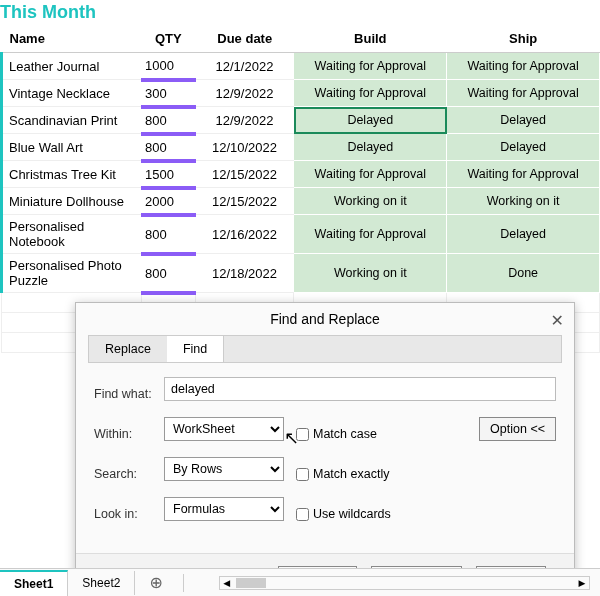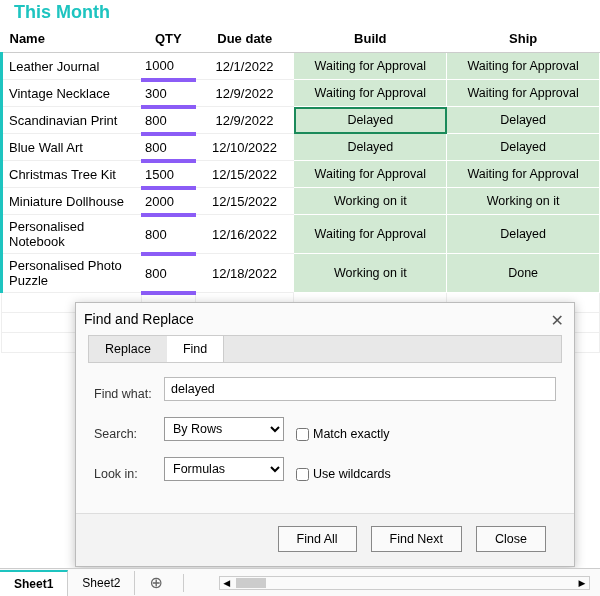--- a/index.html
+++ b/index.html
@@ -1,31 +1,31 @@
 <!DOCTYPE html>
 <html><head>
 <meta charset="utf-8">
 <style>
 * { box-sizing: border-box; margin: 0; padding: 0; }
 body { font-family: Arial, sans-serif; font-size: 13px; background: #fff; width: 600px; height: 596px; overflow: hidden; position: relative; }
 
-.title { color: #1ec4c0; font-size: 18px; font-weight: bold; padding: 2px 14px; }
+.title { color: #1ec4c0; font-size: 18px; font-weight: bold; padding: 2px 0; }
 
 .sheet { width: 100%; border-collapse: collapse; }
 .sheet th { font-weight: bold; text-align: left; padding: 6px 8px; border-bottom: 1px solid #ccc; }
 .sheet th.center { text-align: center; }
 .sheet td.rowlabel { padding: 4px 6px; border-left: 3px solid #1ec4c0; border-bottom: 1px solid #eee; max-width: 110px; }
 .sheet td.qty { text-align: left; padding: 4px 10px 4px 4px; border-bottom: 4px solid #8b5cf6; }
 .sheet td.date { text-align: center; padding: 4px 6px; border-bottom: 1px solid #eee; }
 .sheet td.status { background: #d2e9d3; text-align: center; padding: 6px 4px; border: 1px solid #fff; font-size: 12.5px; }
 .sheet td.status.sel { outline: 2px solid #1b8a5a; outline-offset: -2px; }
 .gridrow td { border: 1px solid #eee; height: 20px; }
 
 .dialog { position: absolute; left: 75px; top: 302px; width: 500px; background: #fafafa; border: 1px solid #bbb; box-shadow: 0 2px 10px rgba(0,0,0,.25); }
-.dialog-title { text-align: left; font-size: 14px; padding: 8px; position: relative; }
+.dialog-title { text-align: center; font-size: 14px; padding: 8px; position: relative; }
 .dialog-close { position: absolute; right: 10px; top: 8px; cursor: pointer; font-size: 16px; color: #555; }
 .tabs { display: flex; border: 1px solid #ccc; margin: 0 12px; background: #e8e8e8; }
 .tab { padding: 6px 16px; cursor: pointer; font-size: 12.5px; }
 .tab.active { background: #fff; border-right: 1px solid #ccc; }
 .dialog-body { padding: 14px 18px 8px; }
 .row { display: flex; align-items: flex-end; margin-bottom: 16px; }
 .row label { width: 70px; font-size: 12.5px; color: #333; }
 .row input[type=text] { flex: 1; padding: 4px 6px; border: 1px solid #bbb; font-size: 12.5px; }
 .row select { width: 120px; padding: 3px 4px; border: 1px solid #999; font-size: 12.5px; background: #fff; }
 .cbwrap { display: flex; align-items: center; gap: 4px; margin-left: 12px; font-size: 12.5px; }
@@ -145,20 +145,30 @@
   </div>
   <div class="tabs">
     <div class="tab">Replace</div>
     <div class="tab active">Find</div>
   </div>
   <div class="dialog-body">
     <div class="row">
       <label>Find what:</label>
       <input type="text" value="delayed" style="">
     </div>
+    <div class="row" style="position:relative">
+      <label>Within:</label>
+      <select><option>WorkSheet</option></select>
+      <span class="cursor" style="left:190px;top:10px">↖</span>
+      <div class="cbwrap">
+          <input type="checkbox" style="">
+          <span>Match case</span>
+        </div>
+      <button class="optbtn">Option &lt;&lt;</button>
+    </div>
     <div class="row">
       <label>Search:</label>
       <select><option>By Rows</option></select>
       <div class="cbwrap">
           <input type="checkbox" style="">
           <span>Match exactly</span>
         </div>
     </div>
     <div class="row">
       <label>Look in:</label>

